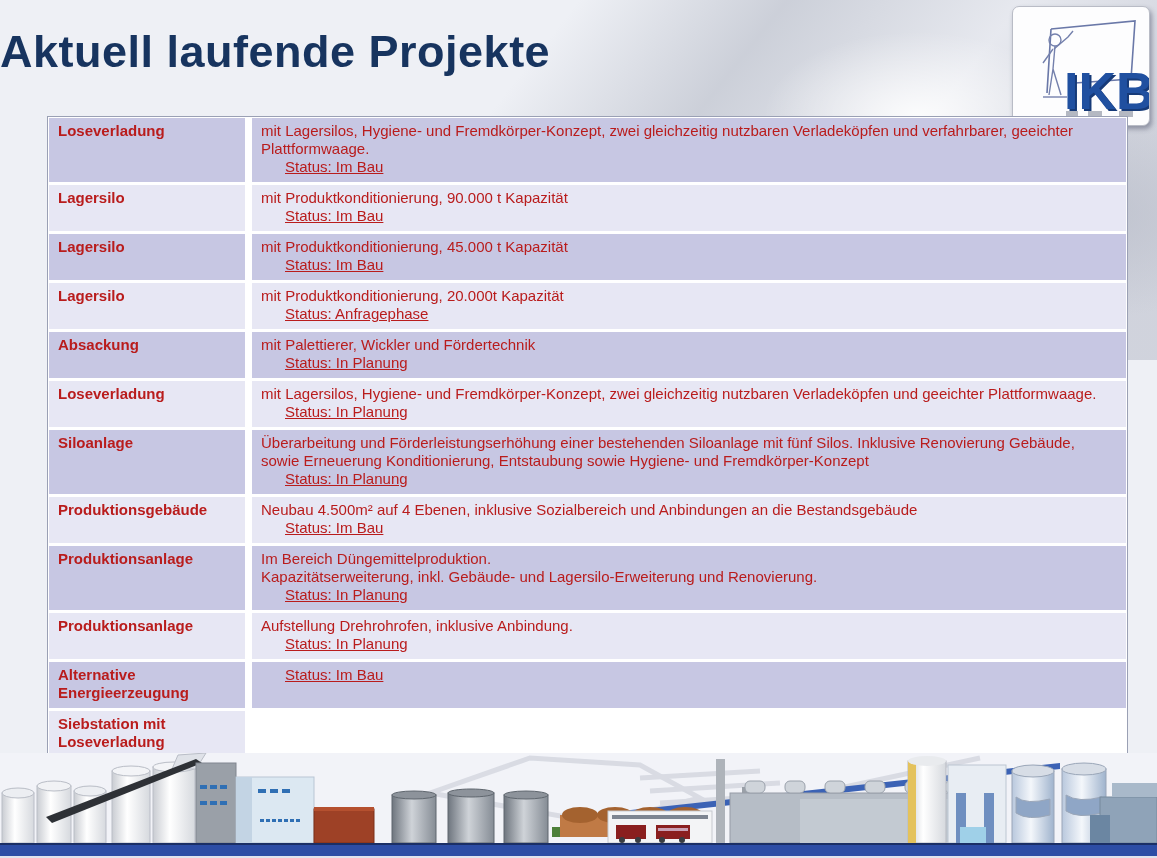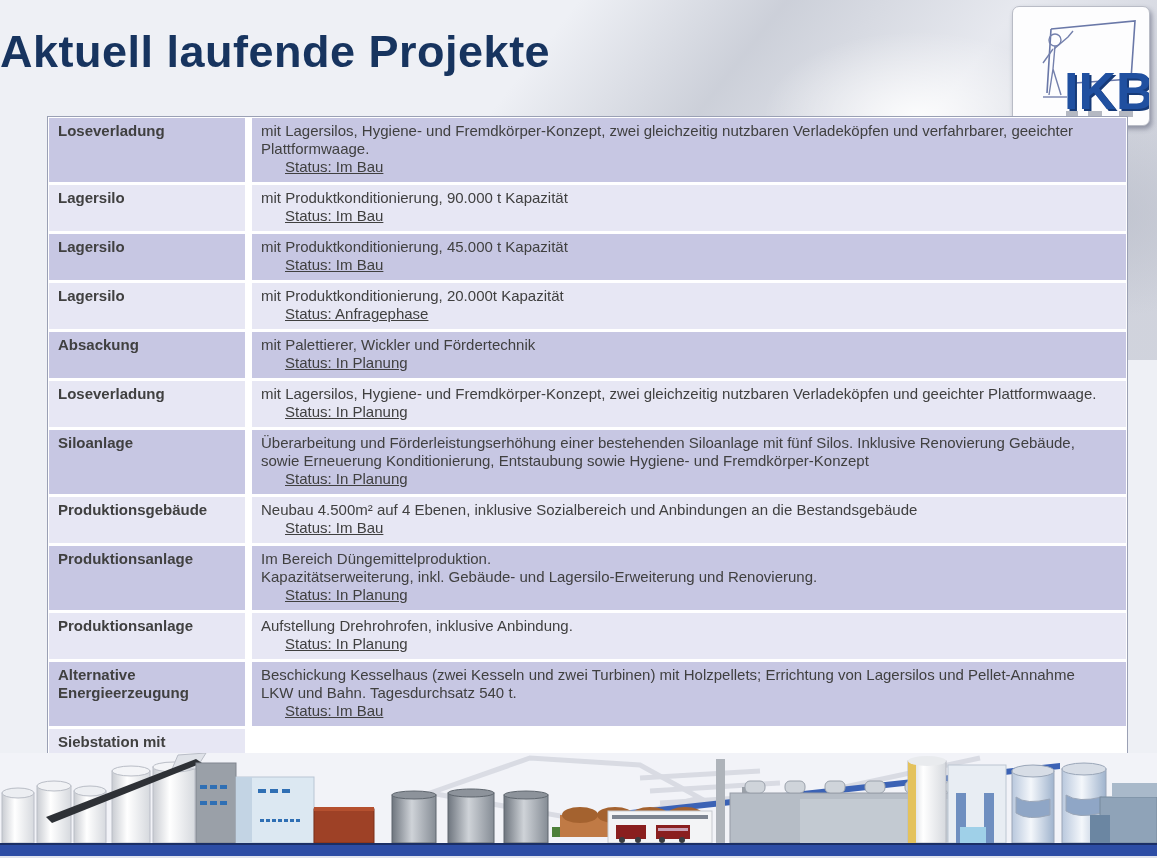--- a/index.html
+++ b/index.html
@@ -51,21 +51,21 @@
     border:1px solid #9aa0b4;
     background:#ffffff;
     display:grid;
     grid-template-columns:196px 1fr;
     grid-gap:3px 7px;
     padding:1px;
     box-sizing:border-box;
   }
   .cell{
     padding:4px 24px 6px 9px;
-    font-size:15px;line-height:18px;color:#404040;
+    font-size:15px;line-height:18px;color:#b91c1c;
   }
   .cell.name{font-weight:bold;}
   .row-dark{background:#c7c7e3;}
   .row-light{background:#e7e7f4;}
   .status{text-decoration:underline;margin-left:24px;}
 
   
   .footer-art{
     position:absolute;left:0;top:753px;width:1157px;height:90px;
     background:#f2f3f8;
@@ -158,21 +158,21 @@
       <div>Im Bereich Düngemittelproduktion.</div><div>Kapazitätserweiterung, inkl. Gebäude- und Lagersilo-Erweiterung und Renovierung.</div><span class="status">Status: In Planung</span>
     </div>
 
     <div class="cell name row-light">Produktionsanlage</div>
     <div class="cell desc row-light">
       <div>Aufstellung Drehrohrofen, inklusive Anbindung.</div><span class="status">Status: In Planung</span>
     </div>
 
     <div class="cell name row-dark">Alternative Energieerzeugung</div>
     <div class="cell desc row-dark">
-      <div>Beschickung Kesselhaus (zwei Kesseln und zwei Turbinen) mit Holzpellets; Errichtung von Lagersilos und Pellet-Annahme LKW und Bahn. Tagesdurchsatz 540 t.</div><span class="status">Status: Im Bau</span>
+      <span class="status">Status: Im Bau</span>
     </div>
 
     <div class="cell name row-light">Siebstation mit Loseverladung</div>
   </div>
 
   <div class="footer-art">
     <svg width="1157" height="90" viewBox="0 0 1157 90">
       <defs>
         <linearGradient id="gTank" x1="0" x2="1" y1="0" y2="0">
           <stop offset="0" stop-color="#6e757e"></stop>

